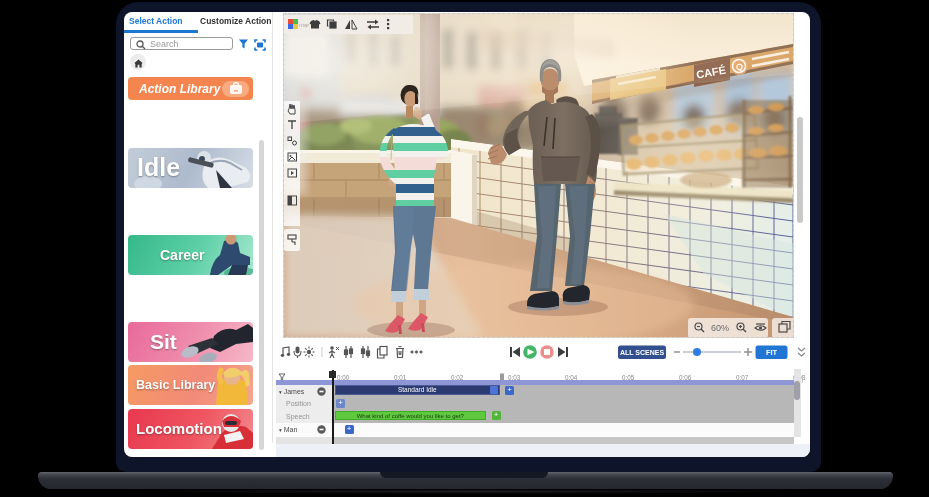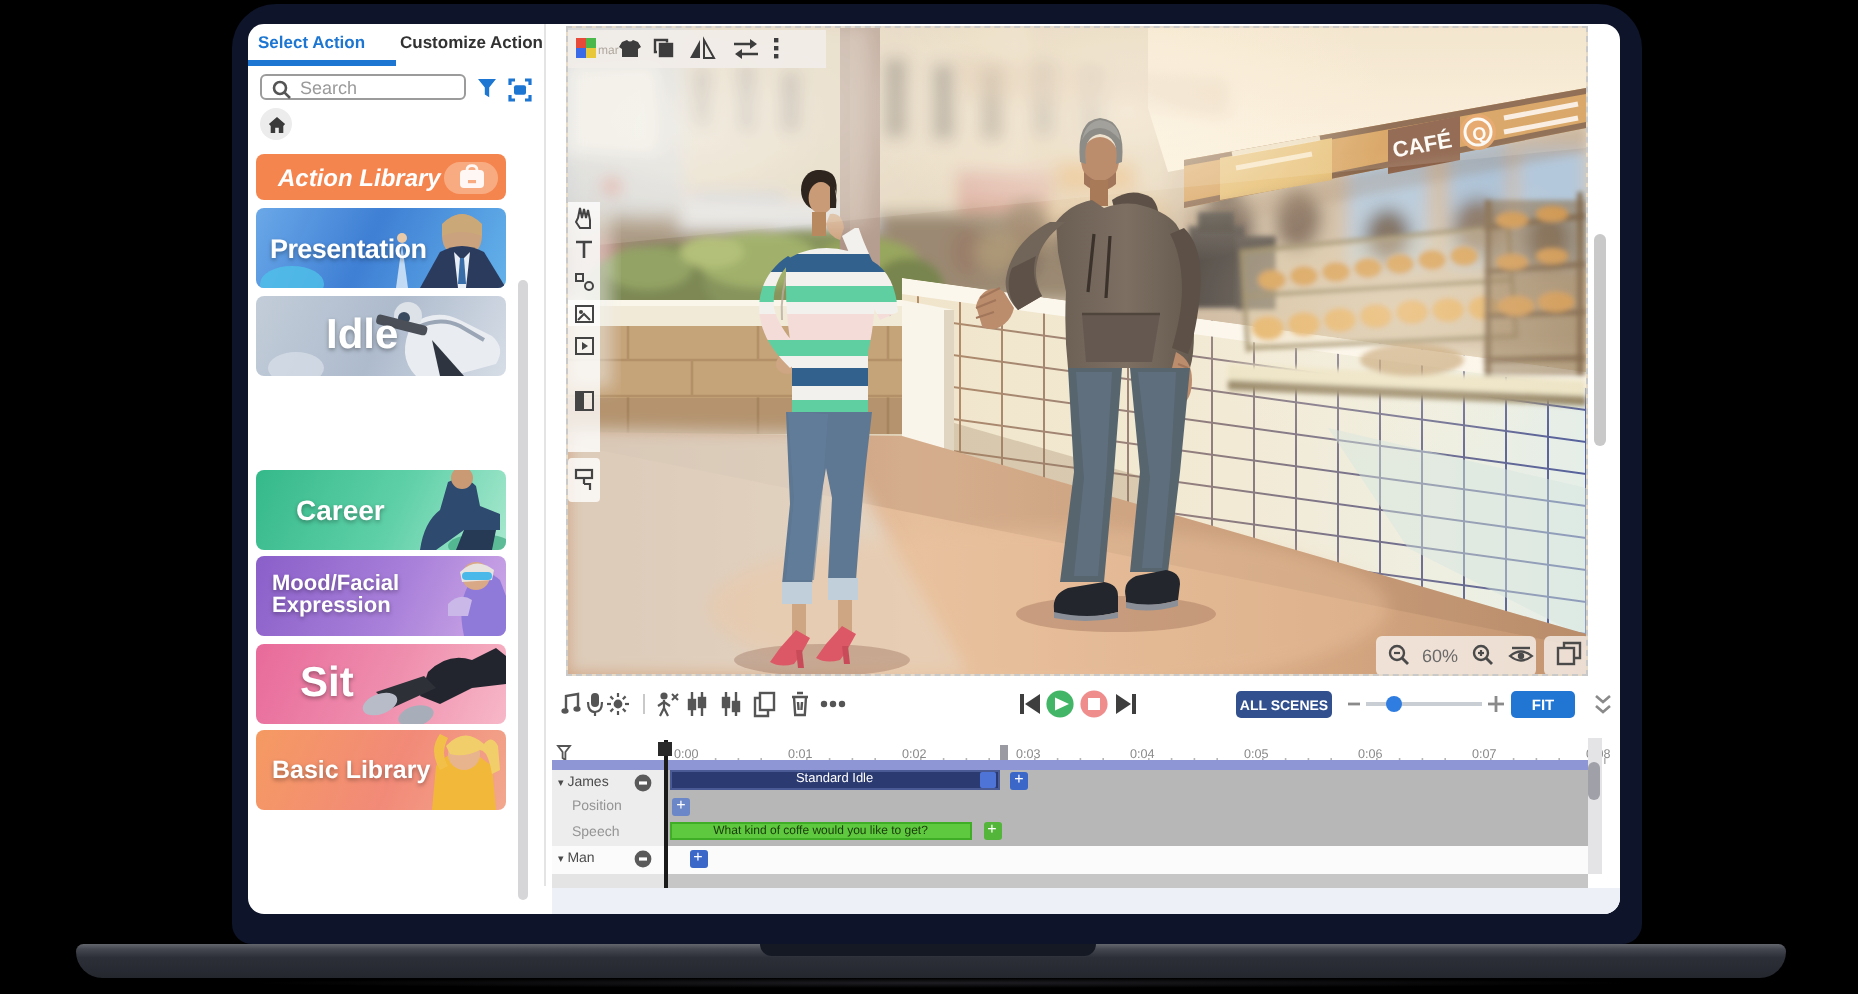--- a/index.html
+++ b/index.html
@@ -75,81 +75,68 @@
 
     <div class="tile abs" style="top:65px;height:23px;background:#f5854f;">
       <div class="lbl" style="padding-left:11px;font-size:12px;text-shadow:none;font-style:italic;">Action Library</div>
       <div class="abs" style="right:4px;top:3.5px;width:27px;height:16px;border-radius:9px;background:#f8ab80;"></div>
       <svg class="abs" style="right:8px;top:5px;" width="18" height="13" viewBox="0 0 18 13">
           <rect x="3" y="3" width="12" height="9" rx="2" fill="#fff" opacity=".9"></rect>
           <path d="M6.5 3 Q6.5 0.8 9 0.8 Q11.5 0.8 11.5 3" fill="none" stroke="#fff" stroke-width="1.4" opacity=".9"></path>
           <rect x="7" y="8" width="4" height="1.6" fill="#f8ab80"></rect>
         </svg>
     </div>
-    <div class="tile abs" style="top:92px;height:40px;background:linear-gradient(115deg,#6aa8e8 0%,#3f7fd4 45%,#64b2ea 100%);">
-      <svg class="abs" style="left:0;top:0;" width="125" height="40" viewBox="0 0 125 40">
-        <ellipse cx="18" cy="38" rx="16" ry="9" fill="#4fc0e8" opacity=".8"></ellipse>
-        <path d="M70 40 L73 18 L76 40 Z" fill="#d8e8f8" opacity=".85"></path>
-        <circle cx="73" cy="15" r="2.5" fill="#e8c9a8"></circle>
-        <ellipse cx="103" cy="14" rx="10" ry="11" fill="#caa27e"></ellipse>
-        <path d="M93 8 Q103 -2 113 8 L113 14 Q103 10 93 14 Z" fill="#caa878"></path>
-        <path d="M82 40 L92 22 Q103 16 114 22 L125 40 Z" fill="#2b3b5e"></path>
-        <path d="M99 22 L103 26 L107 22 L105 40 L101 40 Z" fill="#e8eef5"></path>
-        <path d="M102 25 L104 25 L105 38 L101 38 Z" fill="#3a6ea8"></path>
-      </svg>
-      <div class="lbl" style="padding-left:7px;font-size:13.5px;letter-spacing:-.3px;">Presentation</div>
-    </div>
     <div class="tile abs" style="top:135.5px;height:40px;background:linear-gradient(115deg,#c3cdd9 0%,#aebbcd 50%,#d6dde6 100%);">
       <svg class="abs" style="left:0;top:0;" width="125" height="40" viewBox="0 0 125 40">
         <ellipse cx="20" cy="36" rx="14" ry="8" fill="#d8e0ea" opacity=".7"></ellipse>
         <path d="M78 14 Q90 6 102 12 L118 20 Q125 26 120 34 L98 40 L80 40 Q70 30 78 14Z" fill="#e9ecf0"></path>
         <path d="M80 16 Q92 10 102 15 L114 22" stroke="#9aa5b5" stroke-width="2" fill="none"></path>
         <circle cx="76" cy="10" r="7" fill="#dde2e9"></circle>
         <circle cx="74" cy="11" r="3" fill="#3a4a5e"></circle>
         <rect x="60" y="12" width="26" height="5" rx="2" fill="#4a4f58" transform="rotate(14 73 14)"></rect>
         <path d="M88 22 L104 40 L92 40 Z" fill="#2e3540"></path>
       </svg>
-      <div class="lbl" style="padding-left:9px;font-size:21px;margin-left:26px;">Idle</div>
+      <div class="lbl" style="padding-left:9px;font-size:25px;">Idle</div>
     </div>
     <div class="tile abs" style="top:222.5px;height:40px;background:linear-gradient(115deg,#35b98a 0%,#5fd0a8 55%,#a8e8cf 100%);">
       <svg class="abs" style="left:0;top:0;" width="125" height="40" viewBox="0 0 125 40">
         <ellipse cx="112" cy="38" rx="16" ry="6" fill="#2e9e74" opacity=".6"></ellipse>
         <path d="M96 6 Q104 2 110 8 L112 18 L122 22 L122 30 L104 30 L90 40 L82 40 Q84 26 92 20 Z" fill="#2e4a6e"></path>
         <circle cx="103" cy="4" r="5.5" fill="#c99a74"></circle>
         <path d="M104 30 L120 30 L118 40 L100 40 Z" fill="#263a55"></path>
       </svg>
-      <div class="lbl" style="padding-left:20px;font-size:14px;">Career</div>
-    </div>
-    <div class="tile abs" style="top:266px;height:40px;background:linear-gradient(115deg,#8a5fc9 0%,#a87fd9 55%,#cfaae8 100%);">
-      <svg class="abs" style="left:0;top:0;" width="125" height="40" viewBox="0 0 125 40">
-        <path d="M104 40 Q100 22 108 12 Q116 6 122 12 L125 20 L125 40 Z" fill="#8f7ad9"></path>
-        <circle cx="110" cy="10" r="7" fill="#d9a886"></circle>
-        <path d="M102 8 Q110 0 119 7 L118 12 L103 13 Z" fill="#e8e3de"></path>
-        <rect x="103" y="8" width="15" height="4" rx="2" fill="#4ab8e8"></rect>
-        <path d="M96 24 Q102 18 108 22 L106 30 L96 30 Z" fill="#c9b8e8"></path>
-      </svg>
-      <div class="lbl" style="padding-left:8px;font-size:11px;line-height:11px;">Mood/Facial<br>Expression</div>
+      <div class="lbl" style="padding-left:32px;font-size:14px;">Career</div>
     </div>
     <div class="tile abs" style="top:309.5px;height:40px;background:linear-gradient(115deg,#e86a9a 0%,#ef8fae 55%,#f7b8c8 100%);">
       <svg class="abs" style="left:0;top:0;" width="125" height="40" viewBox="0 0 125 40">
         <path d="M86 14 Q96 4 108 8 L120 2 L125 6 L125 20 L108 22 L92 30 L82 26 Z" fill="#23252e"></path>
         <path d="M60 24 L84 16 L90 22 L68 32 Z" fill="#2e3038"></path>
         <ellipse cx="62" cy="30" rx="9" ry="5" fill="#b8bcc9" transform="rotate(-20 62 30)"></ellipse>
         <ellipse cx="80" cy="36" rx="9" ry="5" fill="#a8adba" transform="rotate(-15 80 36)"></ellipse>
       </svg>
       <div class="lbl" style="padding-left:22px;font-size:21px;">Sit</div>
     </div>
     <div class="tile abs" style="top:353px;height:40px;background:linear-gradient(115deg,#f59a62 0%,#f28a78 55%,#f2a88e 100%);">
       <svg class="abs" style="left:0;top:0;" width="125" height="40" viewBox="0 0 125 40">
         <path d="M88 40 L90 18 Q98 8 110 12 L118 18 L120 40 Z" fill="#f2b83a"></path>
         <circle cx="104" cy="12" r="8" fill="#e8b48e"></circle>
         <path d="M95 8 Q104 -2 114 7 Q118 2 121 8 L122 20 L118 22 Q116 10 112 10 Q104 14 97 12 Z" fill="#f2ce6a"></path>
         <path d="M92 20 Q86 10 92 2 L96 4 Q92 12 96 18 Z" fill="#f2c048"></path>
       </svg>
       <div class="lbl" style="padding-left:8px;font-size:12.5px;">Basic Library</div>
+    </div>
+    <div class="tile abs" style="top:396.5px;height:40px;background:linear-gradient(115deg,#e8384f 0%,#ef5560 55%,#f28a8e 100%);">
+      <svg class="abs" style="left:0;top:0;" width="125" height="40" viewBox="0 0 125 40">
+        <path d="M84 40 L94 24 Q104 14 118 18 L125 24 L125 40 Z" fill="#d82e38"></path>
+        <path d="M96 26 L112 22 L116 30 L98 34 Z" fill="#f2f2f2"></path>
+        <circle cx="103" cy="14" r="9" fill="#e8e8ea"></circle>
+        <path d="M94 12 Q103 2 113 12 L111 18 L96 18 Z" fill="#d8303a"></path>
+        <rect x="97" y="12" width="12" height="4" rx="2" fill="#2a2d36"></rect>
+      </svg>
+      <div class="lbl" style="padding-left:8px;font-size:15px;">Locomotion</div>
     </div>
 
     <div id="viewport" class="abs">
       <svg class="abs" style="left:0;top:0;" width="509" height="323" viewBox="0 0 509 323">
         <defs>
           <filter id="b4" x="-20%" y="-20%" width="140%" height="140%">
               <feGaussianBlur stdDeviation="4"></feGaussianBlur>
             </filter>
           <filter id="b2" x="-20%" y="-20%" width="140%" height="140%">
               <feGaussianBlur stdDeviation="2"></feGaussianBlur>

